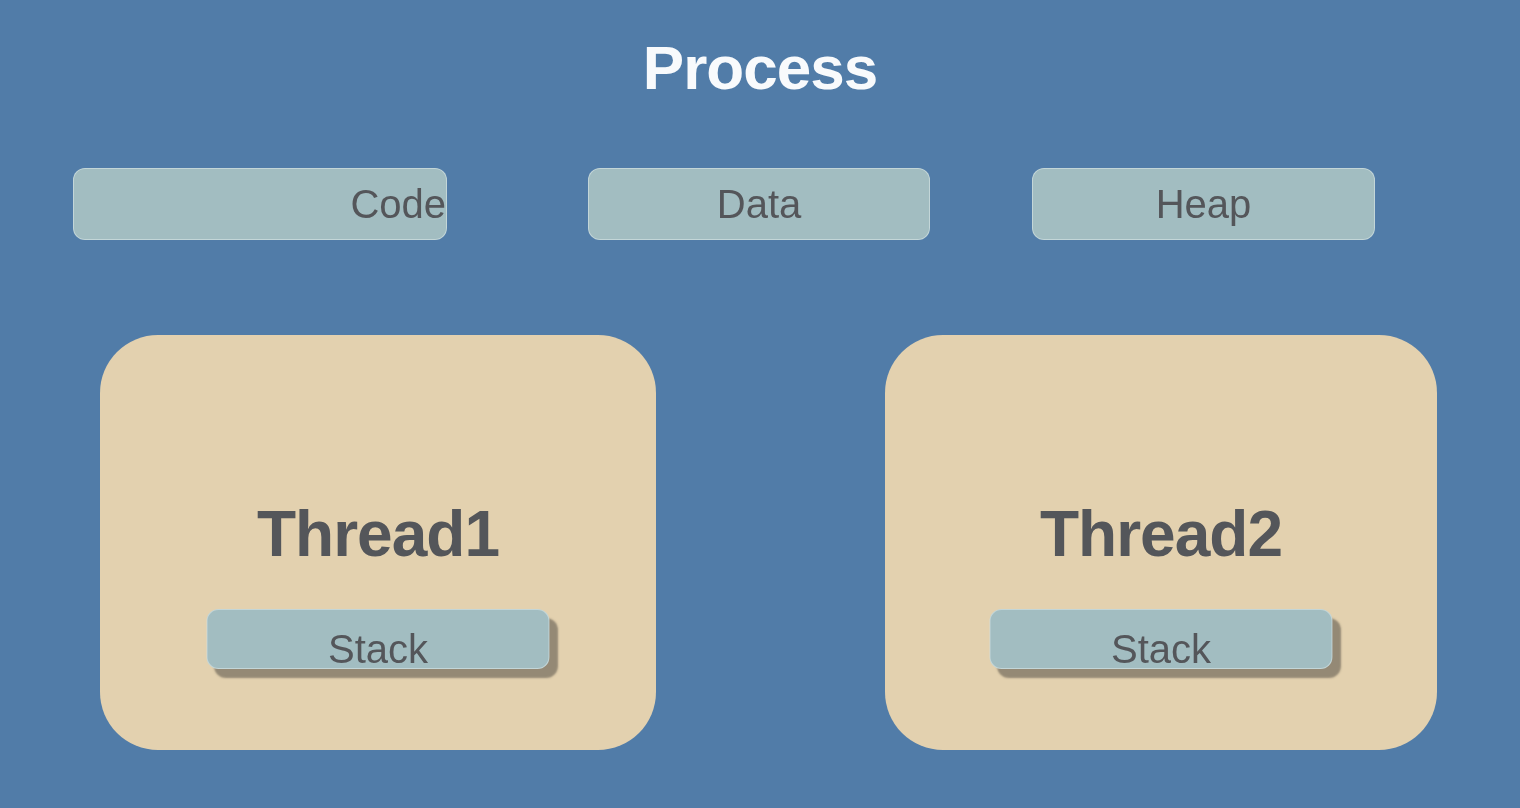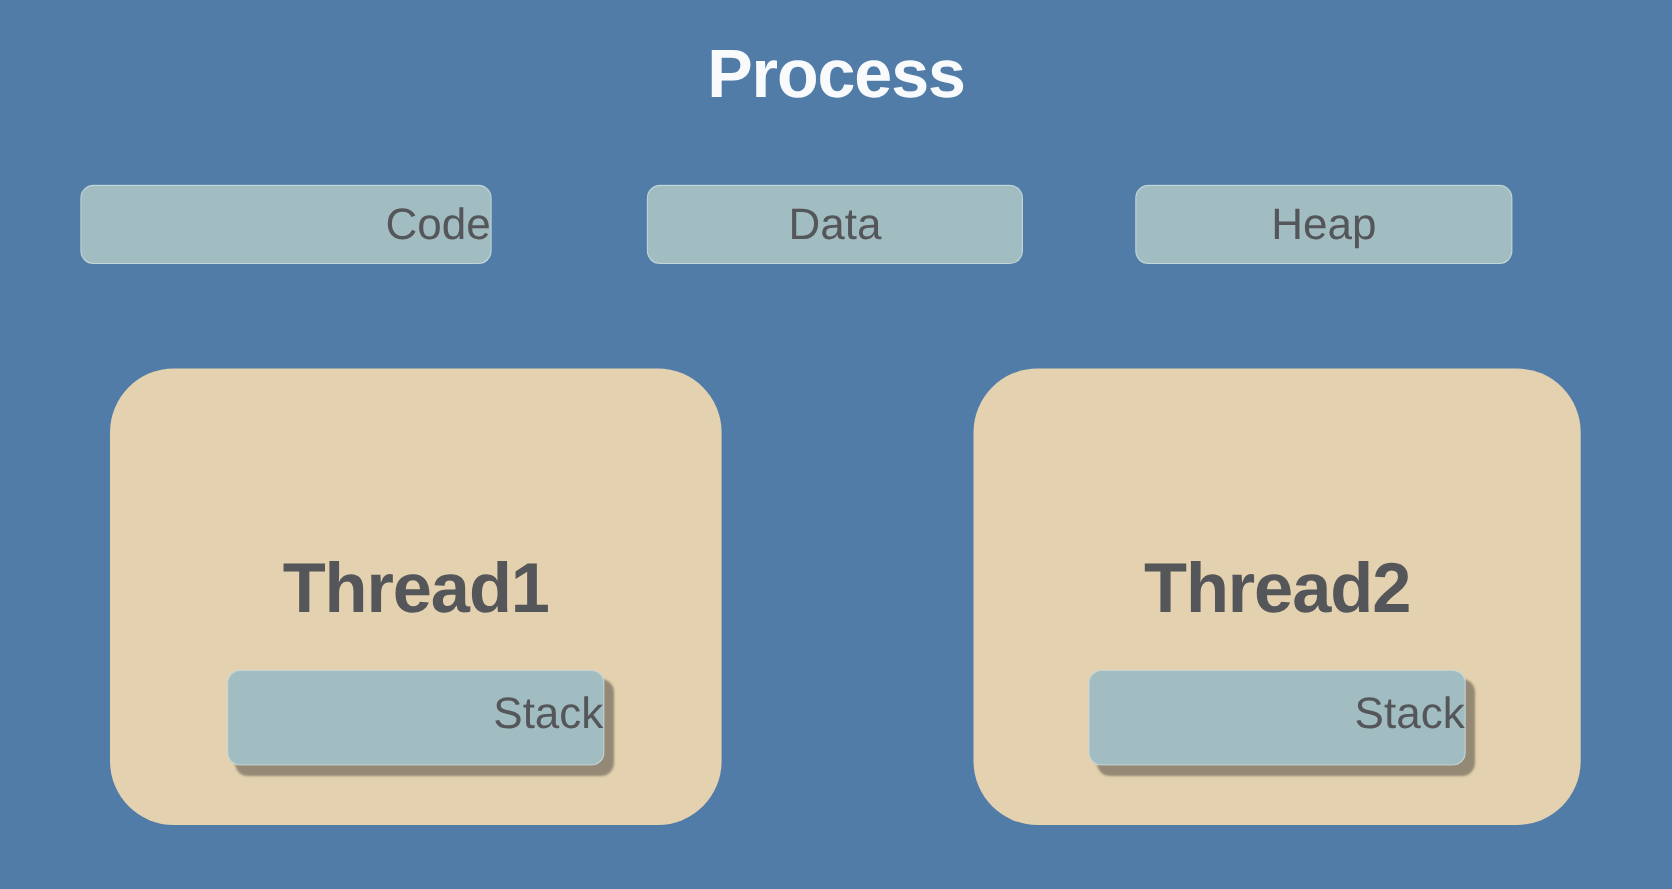--- a/index.html
+++ b/index.html
@@ -59,25 +59,25 @@
     text-align:center;
     font-size:64px;
     font-weight:bold;
     letter-spacing:-1px;
     color:var(--text-dark);
   }
   .stack-box{
     position:absolute;
     top:274px;left:50%;
     transform:translateX(-50%);
-    width:343px;height:87px;
+    width:343px;height:60px;
     background:var(--segment-box-bg);
     border:1px solid var(--segment-box-border);
     border-radius:12px;
-    text-align:right;
+    text-align:center;
     line-height:78px;
     font-size:40px;
     color:var(--text-dark);
     box-shadow:8px 9px 2px var(--stack-shadow);
   }
 </style>
 </head>
 <body>
 
 <div class="canvas">

